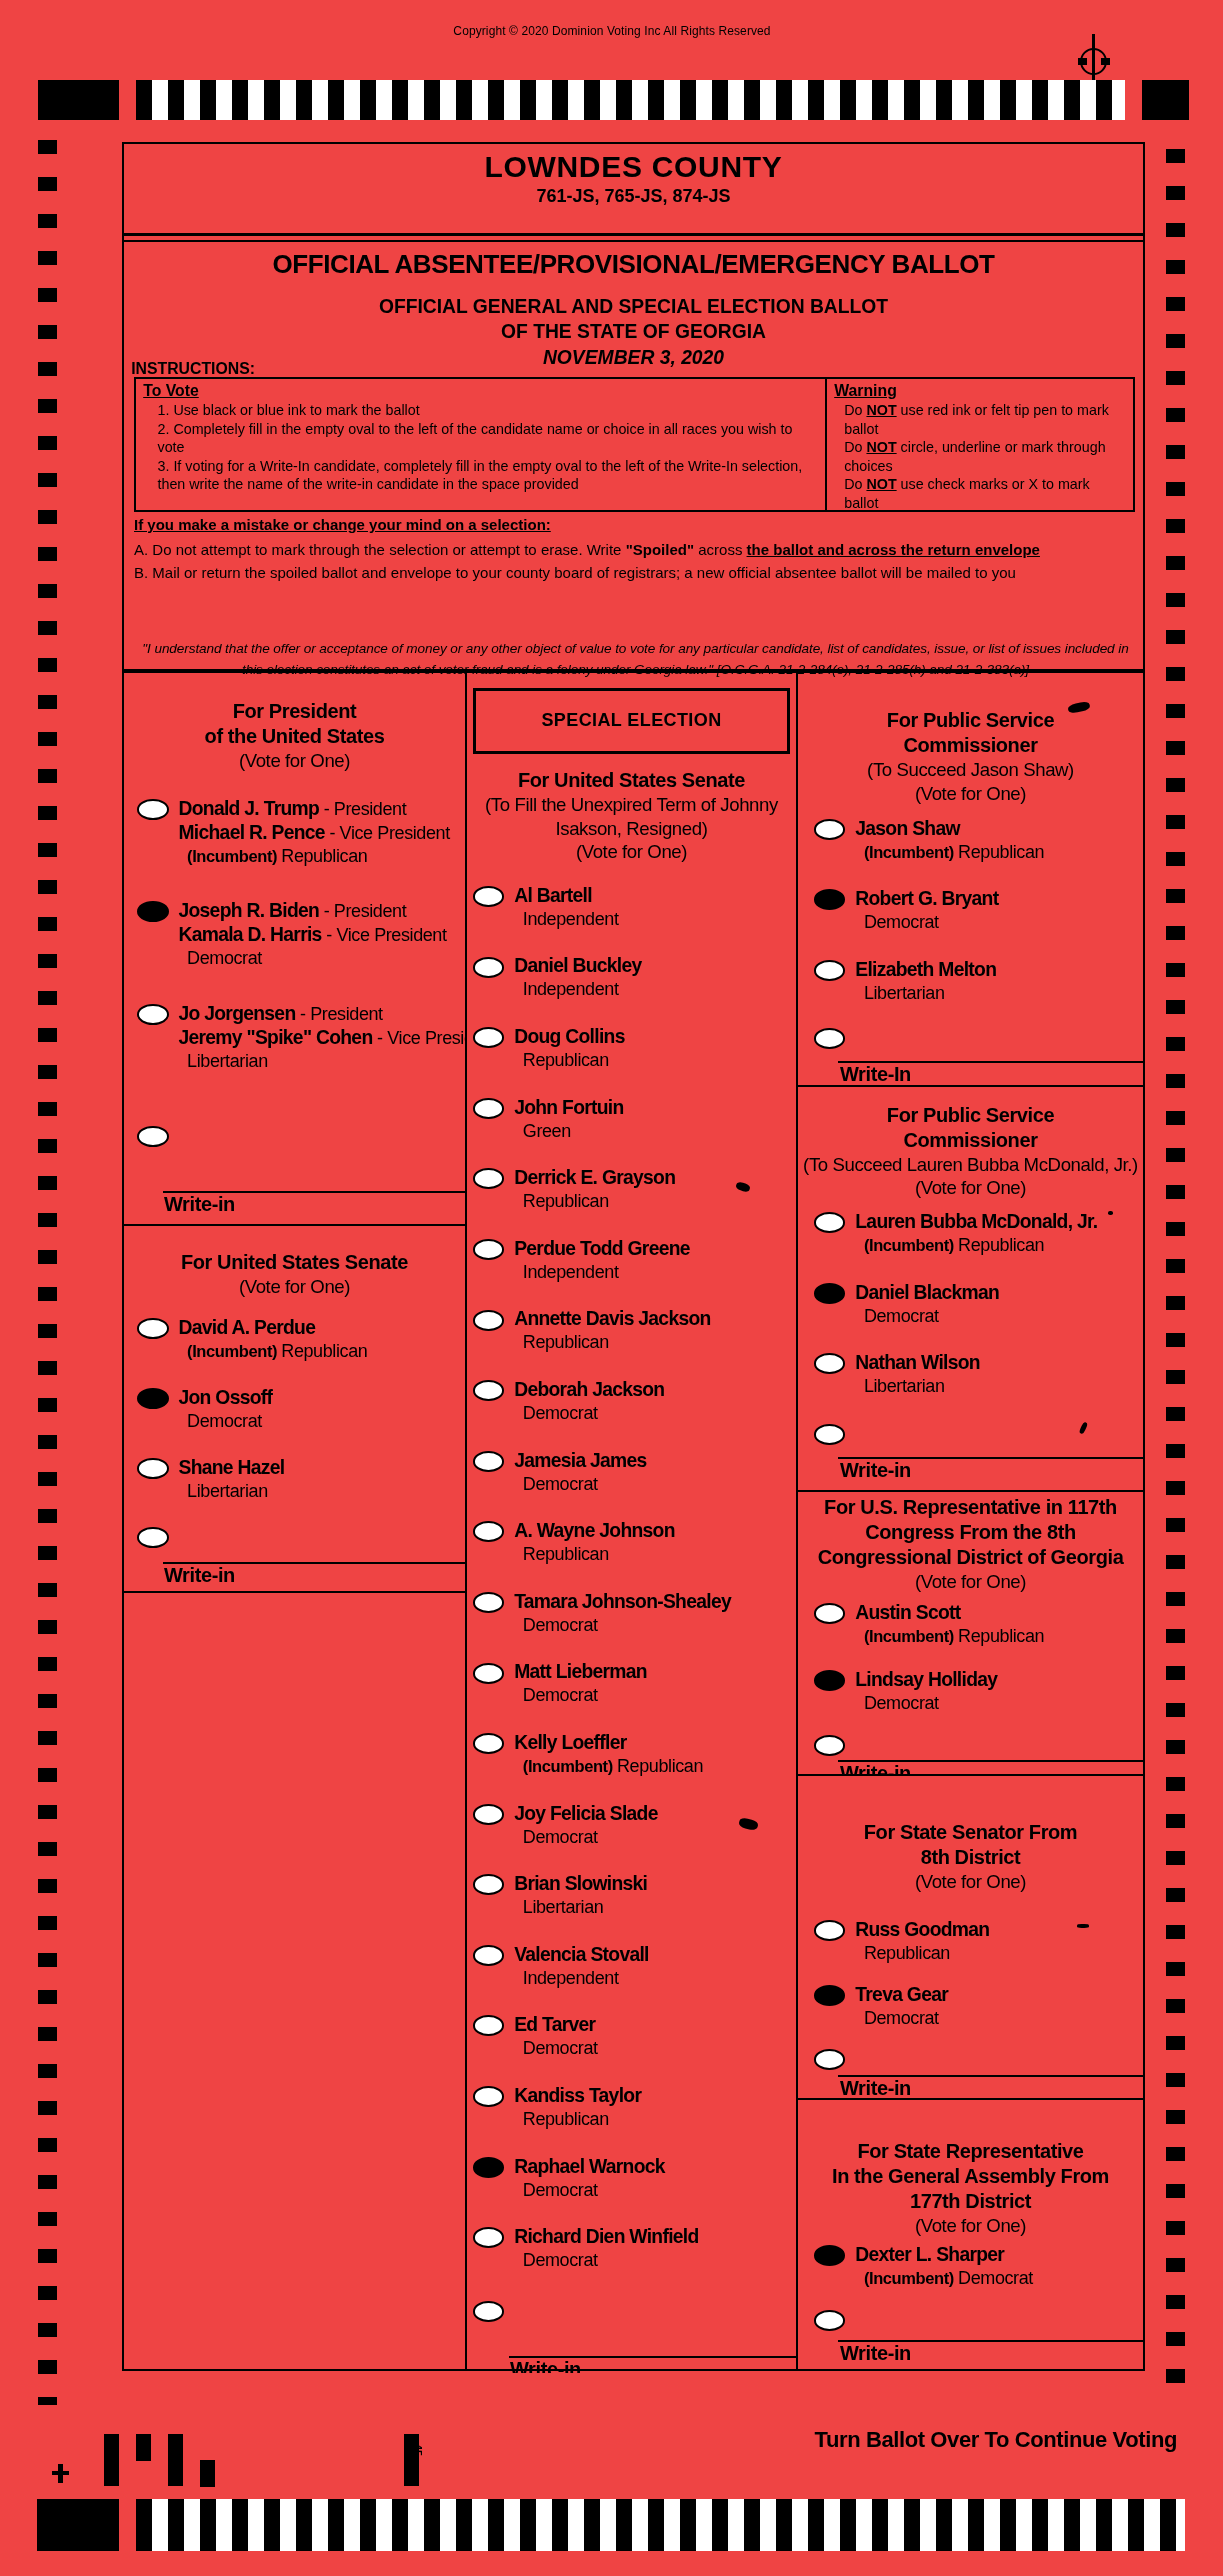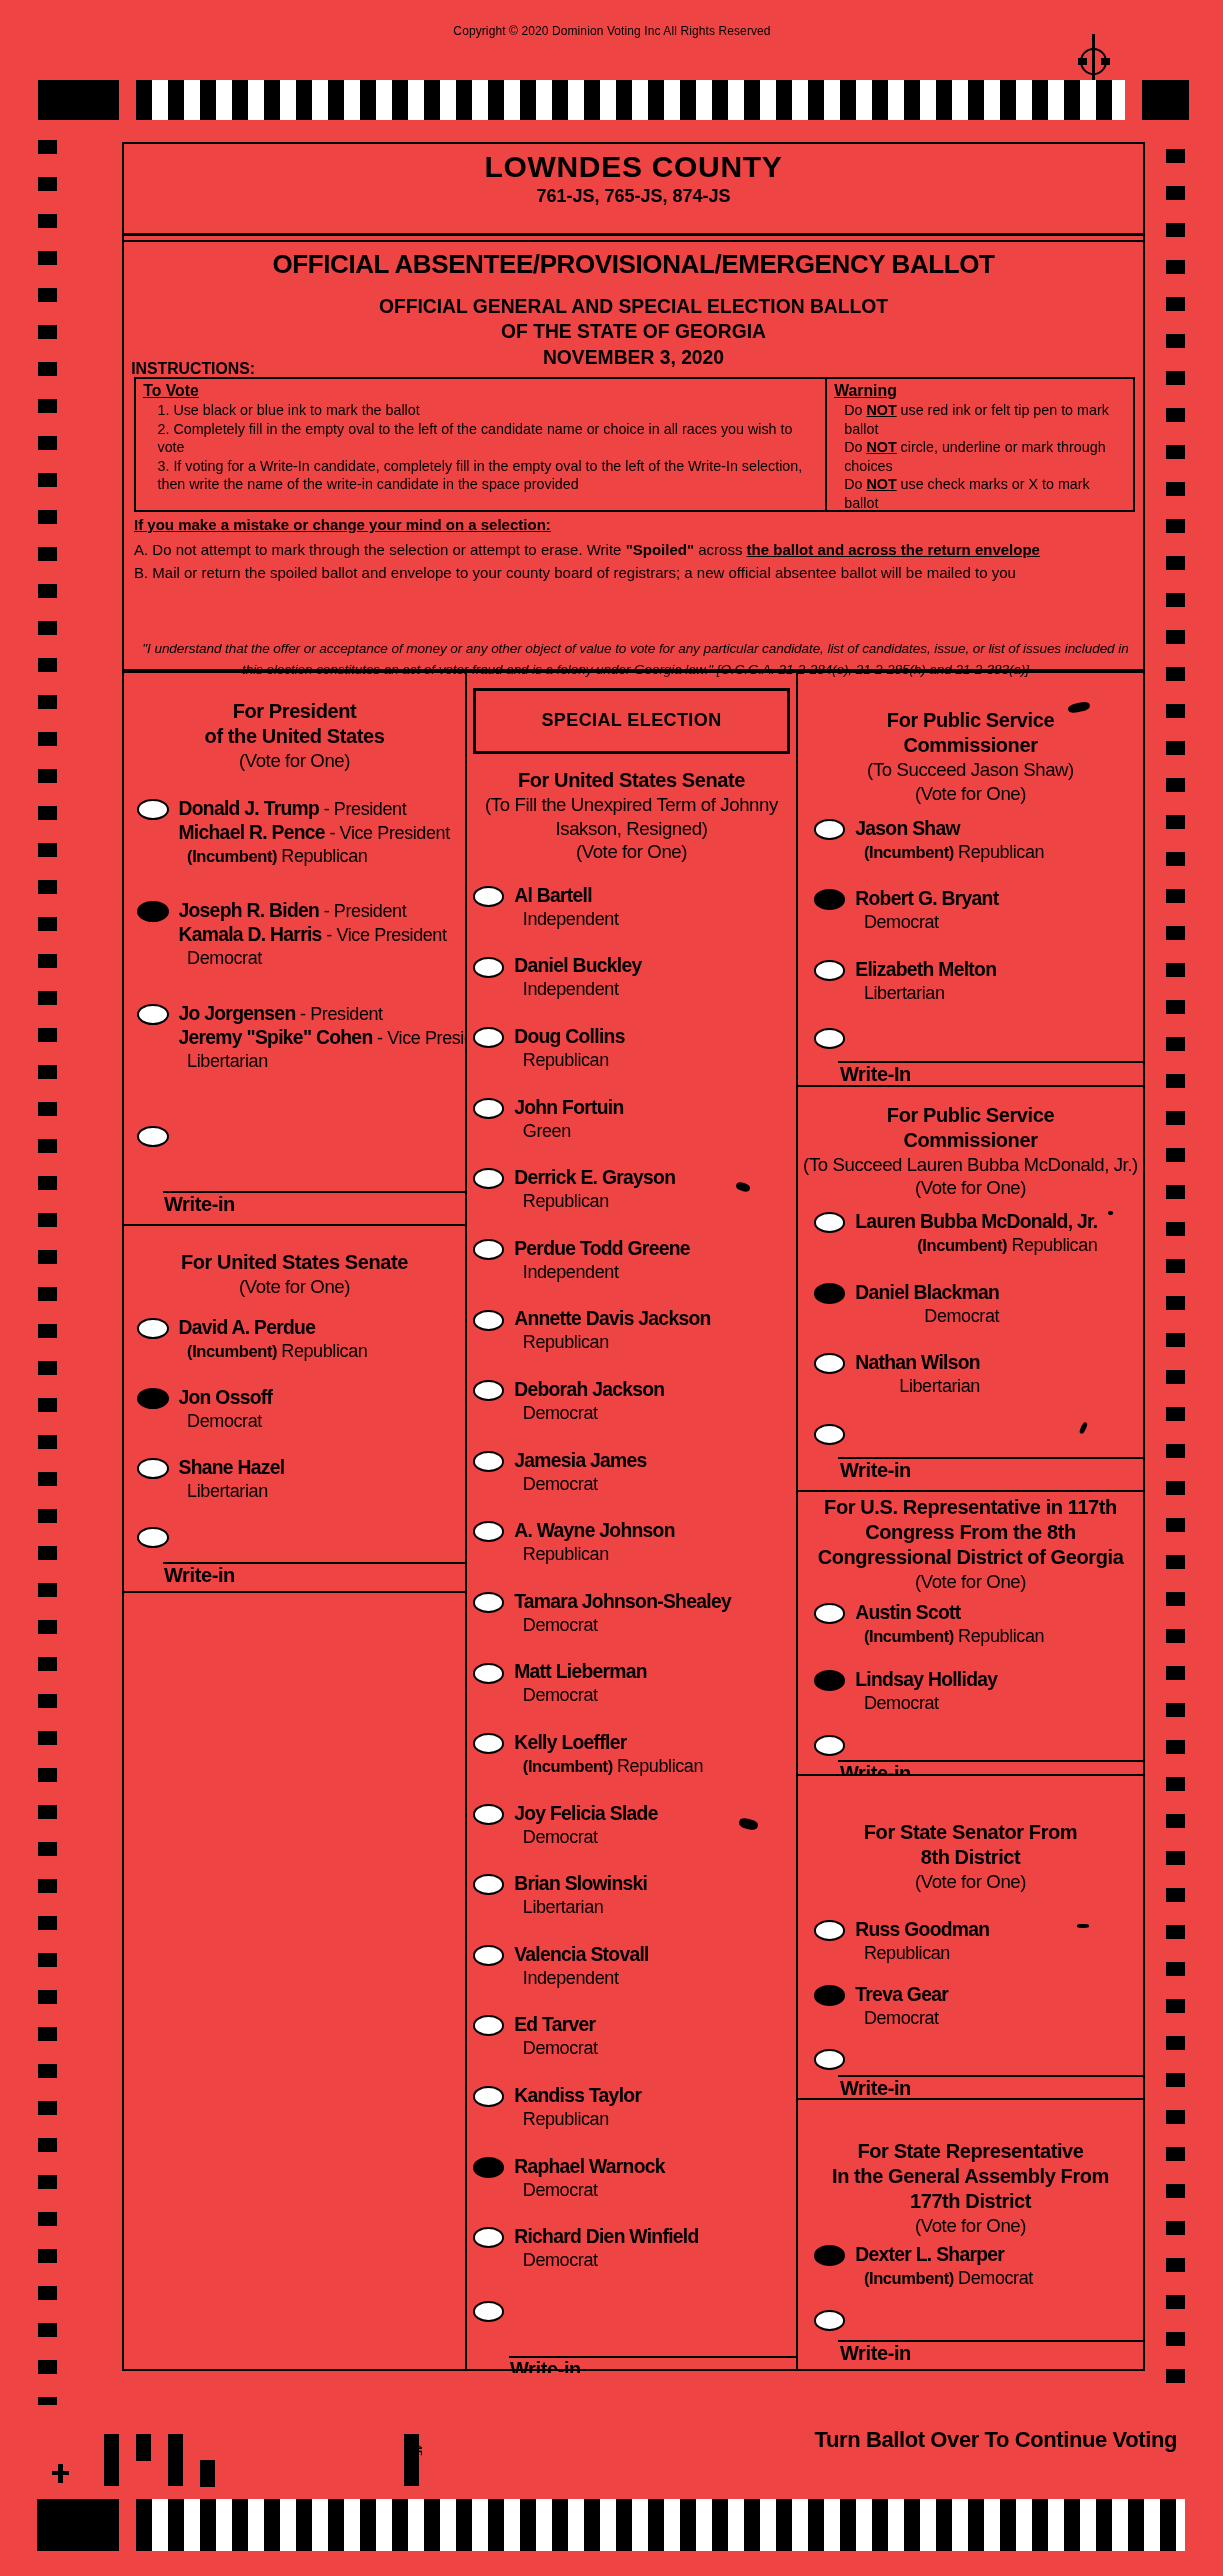--- a/index.html
+++ b/index.html
@@ -29,21 +29,21 @@
   
   .ballot{position:absolute;left:122px;top:142px;width:1023px;height:2229px;border:2.1px solid #000;}
   .county{position:absolute;top:5.7px;left:0;width:100%;text-align:center;
           font-size:30px;font-weight:bold;letter-spacing:0.7px;}
   .styles{position:absolute;top:42px;left:0;width:100%;text-align:center;font-size:18px;font-weight:bold;}
   .double-rule{position:absolute;top:89px;left:0;width:100%;height:9.3px;
                border-top:3.6px solid #000;border-bottom:2.1px solid #000;}
   .title1{position:absolute;top:105px;left:0;width:100%;text-align:center;font-size:26px;font-weight:bold;letter-spacing:-0.4px;}
   .title2{position:absolute;top:152px;left:0;width:100%;text-align:center;font-size:19.3px;font-weight:bold;}
   .title3{position:absolute;top:177px;left:0;width:100%;text-align:center;font-size:19.3px;font-weight:bold;}
-  .title4{position:absolute;top:203px;left:0;width:100%;text-align:center;font-size:19.3px;font-weight:bold;}
+  .title4{position:absolute;top:203px;left:0;width:100%;text-align:center;font-size:19.3px;font-weight:bold;font-style:italic;}
   .ins-label{position:absolute;top:216px;left:7.2px;font-size:15.8px;font-weight:bold;}
 
   .vw-box{position:absolute;top:233px;left:10px;width:1001px;height:135px;border:2.9px solid #000;display:flex;overflow:hidden;}
   .vw-left{width:689px;padding:2.1px 7.2px;}
   .vw-right{flex:1;border-left:2.1px solid #000;padding:2.1px 7.2px;}
   .vw-head{font-size:15.8px;font-weight:bold;text-decoration:underline;line-height:20px;}
   .tv-item{font-size:14.3px;line-height:18.6px;margin-left:14.3px;}
   .warn-item{font-size:14.3px;line-height:18.6px;margin-left:10px;}
   .notu{font-weight:bold;text-decoration:underline;}
 
@@ -99,21 +99,21 @@
   #r1 .cand-list{margin-top:17px;} #r1 .cand{margin-bottom:23px;}
   #r1 .writein{margin-top:24px;}  #r1 .wi-line{margin-top:14.3px;}
   #r2{height:1701px;}
   #r2 .race-title{margin-top:14.3px;}
   #r2 .cand-list{margin-top:20px;} #r2 .cand{margin-bottom:23.6px;}
   #r2 .writein{margin-top:29px;}  #r2 .wi-line{margin-top:34px;}
   #r3{height:415px;border-bottom:2.1px solid #000;padding-top:36px;}
   #r3 .cand-list{margin-top:11.5px;} #r3 .cand{margin-bottom:23.6px;}
   #r3 .writein{margin-top:21.5px;}  #r3 .wi-line{margin-top:11.5px;}
   #r4{height:405px;border-bottom:2.1px solid #000;padding-top:15.8px;}
-  #r4 .cand-list{margin-top:10px;} #r4 .cand{margin-bottom:23.6px;text-align:right;}
+  #r4 .cand-list{margin-top:10px;} #r4 .cand{margin-bottom:23.6px;}
   #r4 .writein{margin-top:26px;}  #r4 .wi-line{margin-top:11.5px;}
   #r5{height:284px;border-bottom:2.1px solid #000;padding-top:2.9px;}
   #r5 .cand-list{margin-top:7.2px;} #r5 .cand{margin-bottom:20px;}
   #r5 .writein{margin-top:13px;}  #r5 .wi-line{margin-top:4.3px;}
   #r6{height:324px;border-bottom:2.1px solid #000;padding-top:44px;}
   #r6 .cand-list{margin-top:24px;} #r6 .cand{margin-bottom:18.6px;}
   #r6 .writein{margin-top:13px;}  #r6 .wi-line{margin-top:5.7px;}
   #r7{height:272px;padding-top:39px;}
   #r7 .cand-list{margin-top:5.7px;}
   #r7 .writein{margin-top:20px;}  #r7 .wi-line{margin-top:8.6px;}

